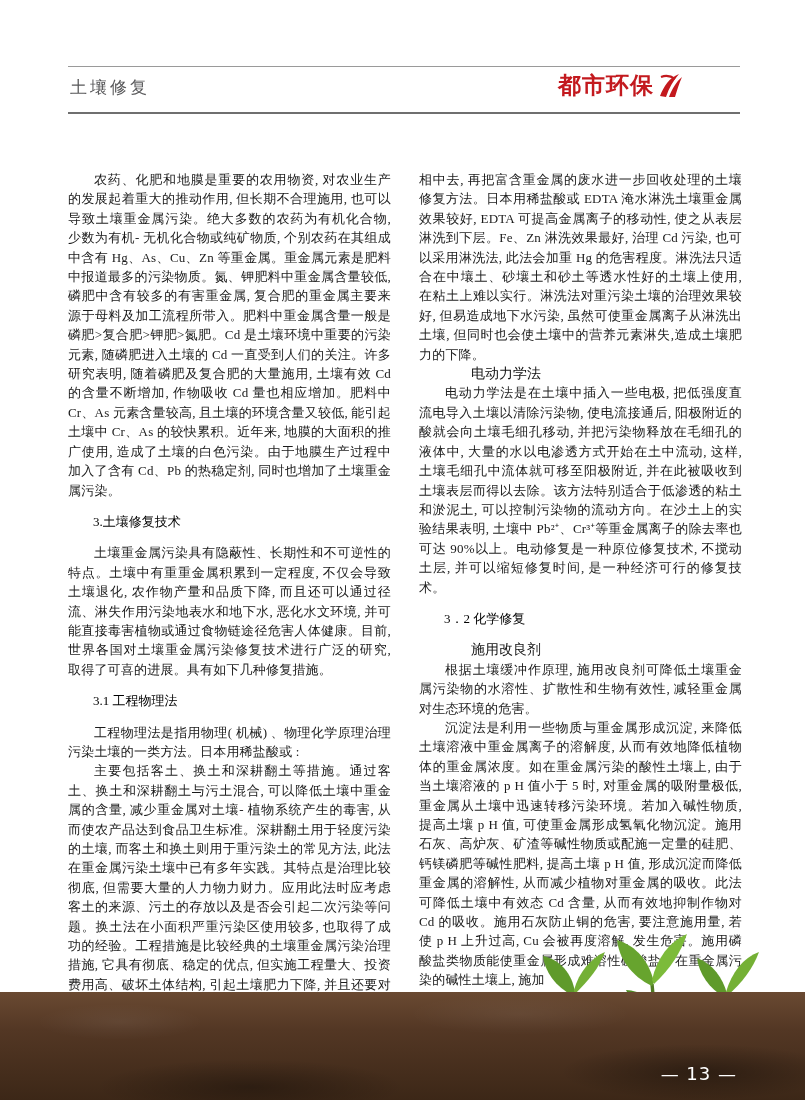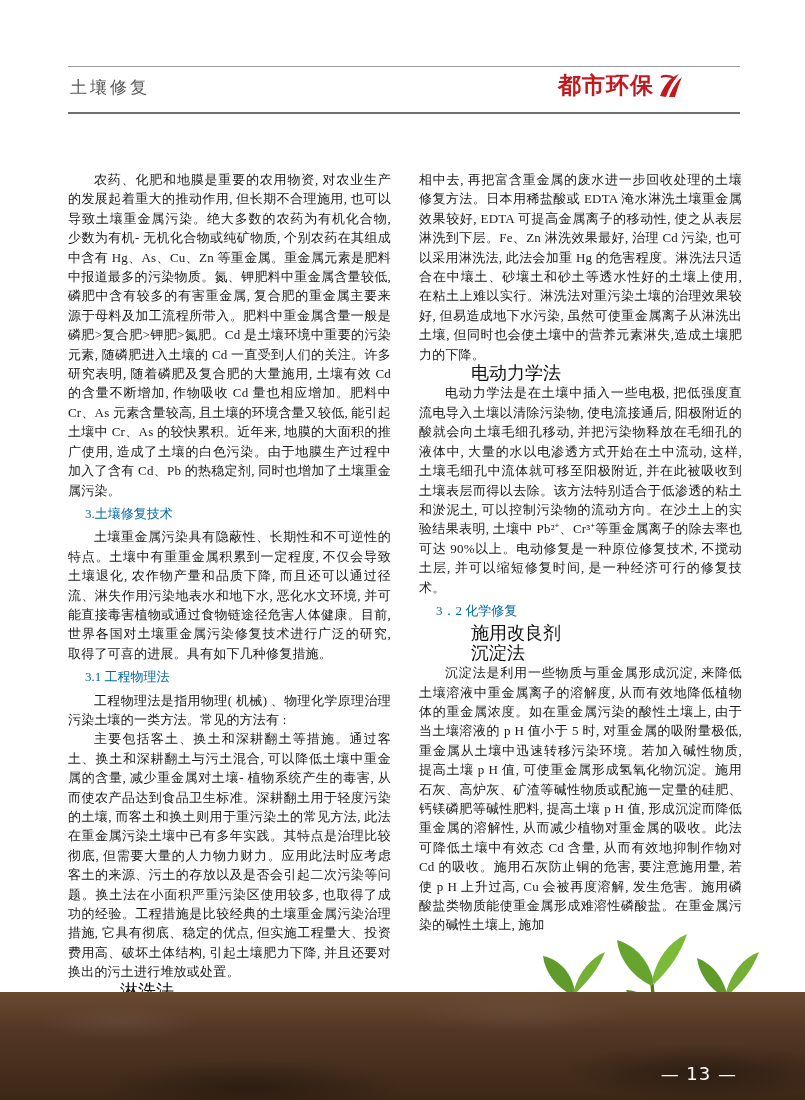--- a/index.html
+++ b/index.html
@@ -93,29 +93,29 @@
     margin: 0;
     font-size: 13px;
     line-height: 19.4px;
     color: #1a1a1a;
     text-align: justify;
     text-justify: inter-ideograph;
     letter-spacing: 0.2px;
   }
   p.indent2 { text-indent: 26px; }
   p.heading {
-    margin: 4px;
+    margin: 12px;
     font-size: 13px;
     line-height: 19.4px;
-    color: #0369a1;
+    color: #000000;
     text-indent: 13px;
   }
   p.subhead-center {
     margin: 0;
-    font-size: 18px;
+    font-size: 14px;
     line-height: 19.4px;
     color: #111111;
     text-indent: 52px;
   }
 
   
   .photo-band {
     position: absolute;
     left: 0;
     bottom: 0;
@@ -176,33 +176,33 @@
     <div class="header-rule-bottom"></div>
   </div>
 
   <div class="columns">
 
     <div class="col">
       <p class="para indent2">农药、化肥和地膜是重要的农用物资, 对农业生产的发展起着重大的推动作用, 但长期不合理施用, 也可以导致土壤重金属污染。绝大多数的农药为有机化合物, 少数为有机- 无机化合物或纯矿物质, 个别农药在其组成中含有 Hg、As、Cu、Zn 等重金属。重金属元素是肥料中报道最多的污染物质。氮、钾肥料中重金属含量较低, 磷肥中含有较多的有害重金属, 复合肥的重金属主要来源于母料及加工流程所带入。肥料中重金属含量一般是磷肥&gt;复合肥&gt;钾肥&gt;氮肥。Cd 是土壤环境中重要的污染元素, 随磷肥进入土壤的 Cd 一直受到人们的关注。许多研究表明, 随着磷肥及复合肥的大量施用, 土壤有效 Cd 的含量不断增加, 作物吸收 Cd 量也相应增加。肥料中 Cr、As 元素含量较高, 且土壤的环境含量又较低, 能引起土壤中 Cr、As 的较快累积。近年来, 地膜的大面积的推广使用, 造成了土壤的白色污染。由于地膜生产过程中加入了含有 Cd、Pb 的热稳定剂, 同时也增加了土壤重金属污染。</p>
       <p class="heading">3.土壤修复技术</p>
       <p class="para indent2">土壤重金属污染具有隐蔽性、长期性和不可逆性的特点。土壤中有重重金属积累到一定程度, 不仅会导致土壤退化, 农作物产量和品质下降, 而且还可以通过径流、淋失作用污染地表水和地下水, 恶化水文环境, 并可能直接毒害植物或通过食物链途径危害人体健康。目前, 世界各国对土壤重金属污染修复技术进行广泛的研究, 取得了可喜的进展。具有如下几种修复措施。</p>
       <p class="heading">3.1 工程物理法</p>
-      <p class="para indent2">工程物理法是指用物理( 机械) 、物理化学原理治理污染土壤的一类方法。常见的方法有 :</p>
+      <p class="para indent2">工程物理法是指用物理( 机械) 、物理化学原理治理污染土壤的一类方法。日本用稀盐酸或 :</p>
       <p class="para indent2">主要包括客土、换土和深耕翻土等措施。通过客土、换土和深耕翻土与污土混合, 可以降低土壤中重金属的含量, 减少重金属对土壤- 植物系统产生的毒害, 从而使农产品达到食品卫生标准。深耕翻土用于轻度污染的土壤, 而客土和换土则用于重污染土的常见方法, 此法在重金属污染土壤中已有多年实践。其特点是治理比较彻底, 但需要大量的人力物力财力。应用此法时应考虑客土的来源、污土的存放以及是否会引起二次污染等问题。换土法在小面积严重污染区使用较多, 也取得了成功的经验。工程措施是比较经典的土壤重金属污染治理措施, 它具有彻底、稳定的优点, 但实施工程量大、投资费用高、破坏土体结构, 引起土壤肥力下降, 并且还要对换出的污土进行堆放或处置。</p>
       <p class="subhead-center">淋洗法</p>
       <p class="para indent2">土壤固持金属的机制可分为两大类: 一是以离子态吸附在土壤组分的表面; 二是形成金属化合物的沉淀。土壤淋洗是利用淋洗液把土壤固相中的重金属转移到土壤液</p>
     </div>
 
     <div class="col">
       <p class="para">相中去, 再把富含重金属的废水进一步回收处理的土壤修复方法。日本用稀盐酸或 EDTA 淹水淋洗土壤重金属效果较好, EDTA 可提高金属离子的移动性, 使之从表层淋洗到下层。Fe、Zn 淋洗效果最好, 治理 Cd 污染, 也可以采用淋洗法, 此法会加重 Hg 的危害程度。淋洗法只适合在中壤土、砂壤土和砂土等透水性好的土壤上使用, 在粘土上难以实行。淋洗法对重污染土壤的治理效果较好, 但易造成地下水污染, 虽然可使重金属离子从淋洗出土壤, 但同时也会使土壤中的营养元素淋失,造成土壤肥力的下降。</p>
       <p class="subhead-center">电动力学法</p>
       <p class="para indent2">电动力学法是在土壤中插入一些电极, 把低强度直流电导入土壤以清除污染物, 使电流接通后, 阳极附近的酸就会向土壤毛细孔移动, 并把污染物释放在毛细孔的液体中, 大量的水以电渗透方式开始在土中流动, 这样, 土壤毛细孔中流体就可移至阳极附近, 并在此被吸收到土壤表层而得以去除。该方法特别适合于低渗透的粘土和淤泥土, 可以控制污染物的流动方向。在沙土上的实验结果表明, 土壤中 Pb²⁺、Cr³⁺等重金属离子的除去率也可达 90%以上。电动修复是一种原位修复技术, 不搅动土层, 并可以缩短修复时间, 是一种经济可行的修复技术。</p>
       <p class="heading">3．2 化学修复</p>
       <p class="subhead-center"> 施用改良剂</p>
-      <p class="subhead-center">沉淀法</p>
+      <p class="para indent2">根据土壤缓冲作原理, 施用改良剂可降低土壤重金属污染物的水溶性、扩散性和生物有效性, 减轻重金属对生态环境的危害。</p>
       <p class="para indent2">沉淀法是利用一些物质与重金属形成沉淀, 来降低土壤溶液中重金属离子的溶解度, 从而有效地降低植物体的重金属浓度。如在重金属污染的酸性土壤上, 由于当土壤溶液的 p H 值小于 5 时, 对重金属的吸附量极低, 重金属从土壤中迅速转移污染环境。若加入碱性物质, 提高土壤 p H 值, 可使重金属形成氢氧化物沉淀。施用石灰、高炉灰、矿渣等碱性物质或配施一定量的硅肥、钙镁磷肥等碱性肥料, 提高土壤 p H 值, 形成沉淀而降低重金属的溶解性, 从而减少植物对重金属的吸收。此法可降低土壤中有效态 Cd 含量, 从而有效地抑制作物对 Cd 的吸收。施用石灰防止铜的危害, 要注意施用量, 若使 p H 上升过高, Cu 会被再度溶解, 发生危害。施用磷酸盐类物质能使重金属形成难溶性磷酸盐。在重金属污染的碱性土壤上, 施加</p>
     </div>
   </div>
 
   <div class="plants">
     <svg width="260" height="160" viewBox="0 0 260 160">
 
       <g>
         <path d="M60 160 C58 130 56 112 54 96" stroke="#4f7a23" stroke-width="3" fill="none"></path>
         <path d="M54 98 C36 88 26 74 24 58 C42 62 53 76 56 94 Z" fill="#5f9a2b"></path>

